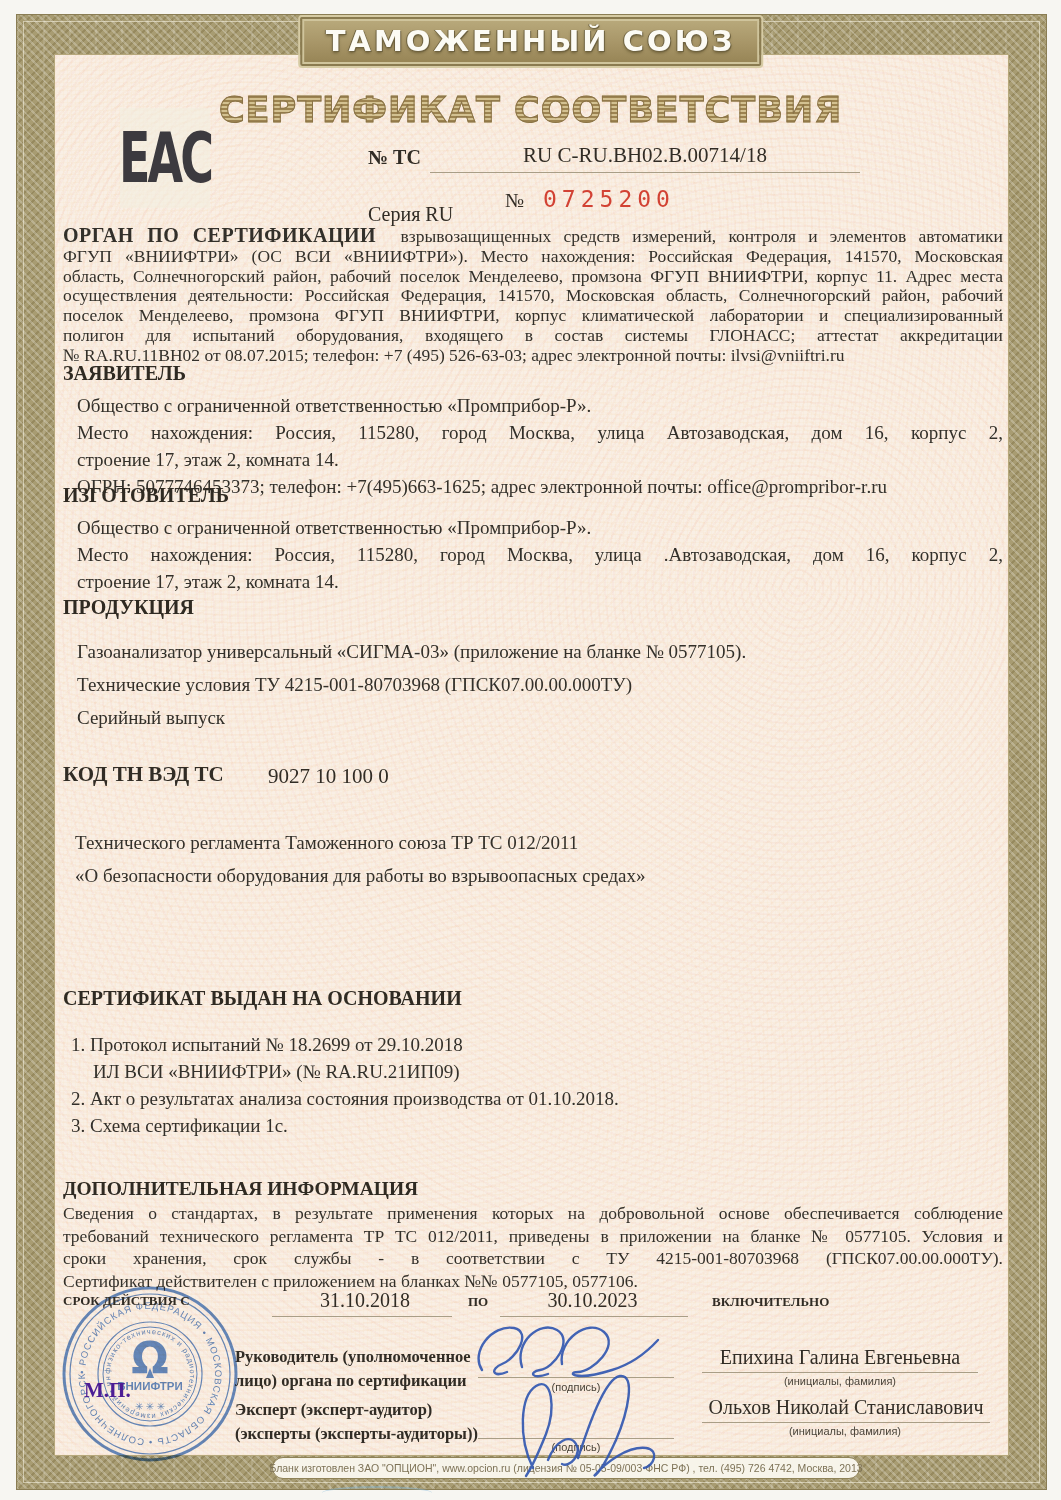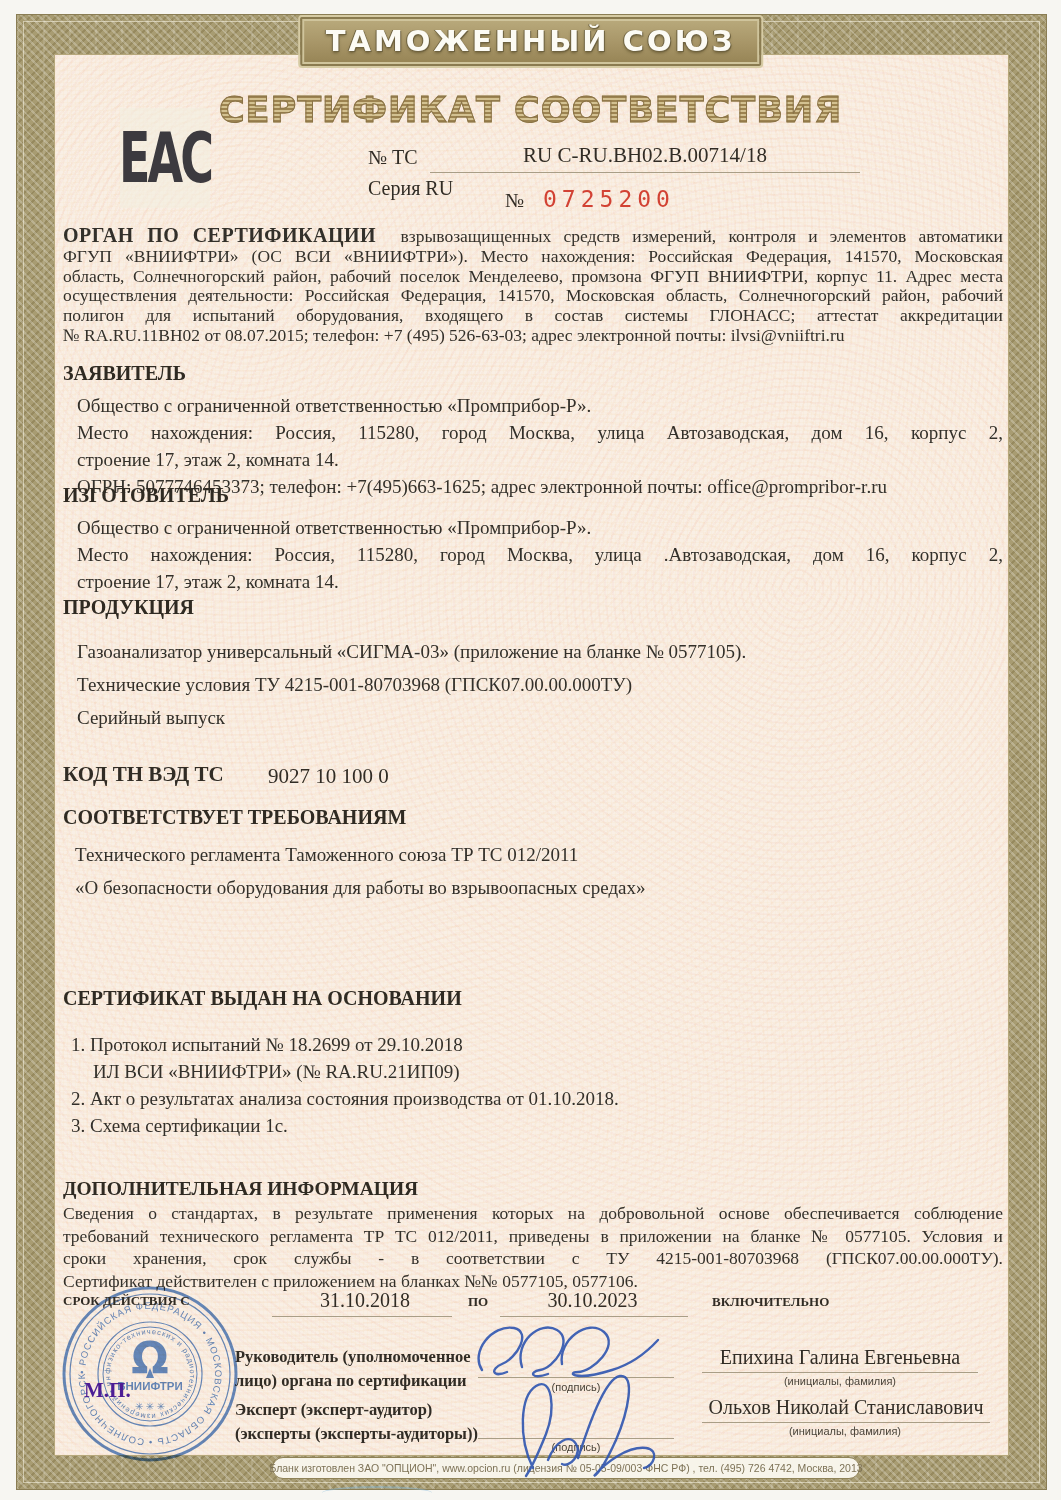--- a/index.html
+++ b/index.html
@@ -86,32 +86,33 @@
   <div class="inner"></div>
 
   <div class="banner">
     <span>ТАМОЖЕННЫЙ СОЮЗ</span>
   </div>
   <div class="doc-title">СЕРТИФИКАТ СООТВЕТСТВИЯ</div>
   <div class="eac">
     <span>ЕАС</span>
   </div>
 
-  <div class="reg-label" style="left:368px;top:146px;">№ ТС</div>
+  <div class="reg-label" style="left:368px;top:146px;font-weight:bold;">№ ТС</div>
   <div class="reg-value" style="left:430px;top:143px;width:430px;">RU C-RU.ВН02.В.00714/18</div>
   <div class="hairline" style="left:430px;top:172px;width:430px;"></div>
-  <div class="reg-label" style="left:368px;top:177px;">Серия RU</div>
+  <div class="reg-label" style="left:368px;top:203px;">Серия RU</div>
   <div class="reg-label" style="left:505px;top:189px;">№</div>
   <div class="series-red" style="left:543px;top:186px;">0725200</div>
 
   <div class="sec" style="top:226px;">
     <div class="jline"><b>ОРГАН ПО СЕРТИФИКАЦИИ</b>&nbsp;&nbsp;<span>взрывозащищенных средств измерений, контроля и элементов автоматики</span></div>
     <div class="jline">ФГУП «ВНИИФТРИ» (ОС ВСИ «ВНИИФТРИ»). Место нахождения: Российская Федерация, 141570, Московская</div>
     <div class="jline">область, Солнечногорский район, рабочий поселок Менделеево, промзона ФГУП ВНИИФТРИ, корпус 11. Адрес места</div>
     <div class="jline">осуществления деятельности: Российская Федерация, 141570, Московская область, Солнечногорский район, рабочий</div>
+    <div class="jline">поселок Менделеево, промзона ФГУП ВНИИФТРИ, корпус климатической лаборатории и специализированный</div>
     <div class="jline">полигон для испытаний оборудования, входящего в состав системы ГЛОНАСС; аттестат аккредитации</div>
     <div class="jline last">№ RA.RU.11ВН02 от 08.07.2015; телефон: +7 (495) 526-63-03; адрес электронной почты: ilvsi@vniiftri.ru</div>
   </div>
 
   <div class="sec" style="top:362px;">
     <h2>ЗАЯВИТЕЛЬ</h2>
     <div class="body-lines">
       <div class="bline">Общество с ограниченной ответственностью «Промприбор-Р».</div>
       <div class="bline just">Место нахождения: Россия, 115280, город Москва, улица Автозаводская, дом 16, корпус 2,</div>
       <div class="bline">строение 17, этаж 2, комната 14.</div>
@@ -136,22 +137,21 @@
       <div class="bline">Серийный выпуск</div>
     </div>
   </div>
 
   <div class="sec code-row" style="top:762px;">
     <b>КОД ТН ВЭД ТС</b>
     <span class="code-val">9027 10 100 0</span>
   </div>
 
   <div class="sec wide" style="top:806px;">
-    <h2>СООТВЕТСТВУЕТ ТРЕБОВАНИЯМ</h2>
-    <div class="body-lines" style="margin-top:9px;padding-left:12px;">
+    <div class="body-lines" style="margin-top:20px;padding-left:12px;">
       <div class="bline">Технического регламента Таможенного союза ТР ТС 012/2011</div>
       <div class="bline">«О безопасности оборудования для работы во взрывоопасных средах»</div>
     </div>
   </div>
 
   <div class="sec basis" style="top:975px;margin-top:12px;">
     <h2>СЕРТИФИКАТ ВЫДАН НА ОСНОВАНИИ</h2>
     <div class="body-lines" style="margin-top:21px;padding-left:8px;">
       <div class="bline">1. Протокол испытаний № 18.2699 от 29.10.2018</div>
       <div class="bline indent">ИЛ ВСИ «ВНИИФТРИ» (№ RA.RU.21ИП09)</div>

